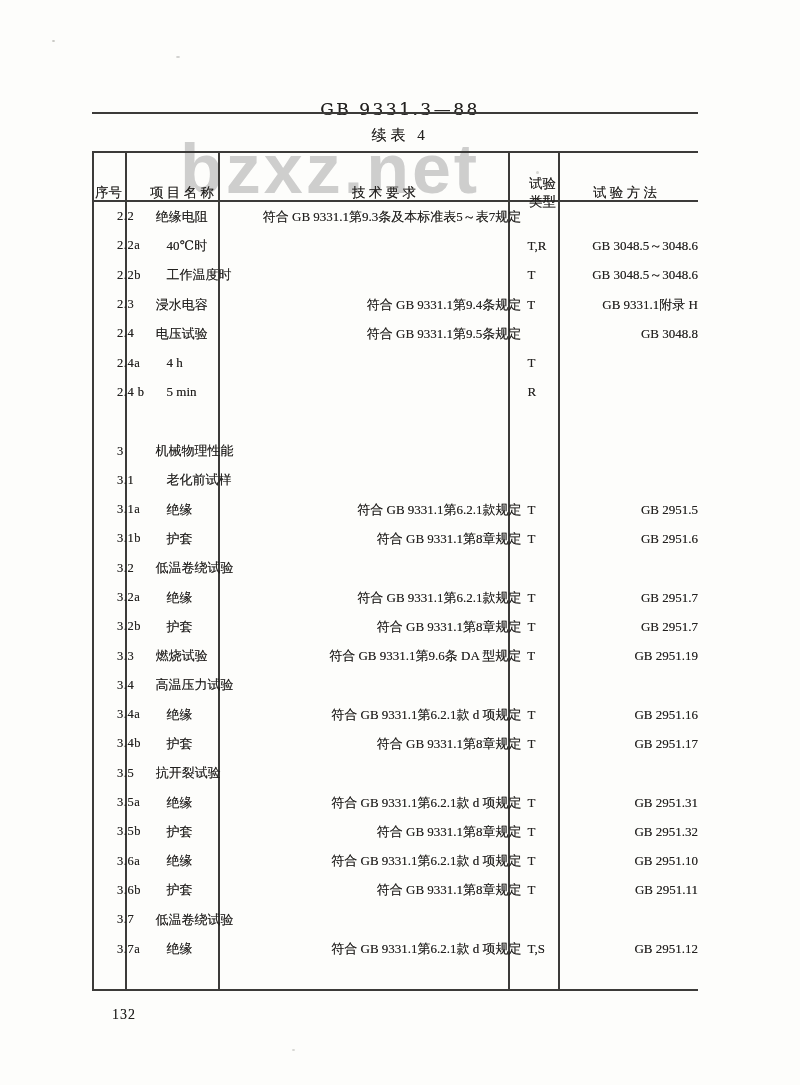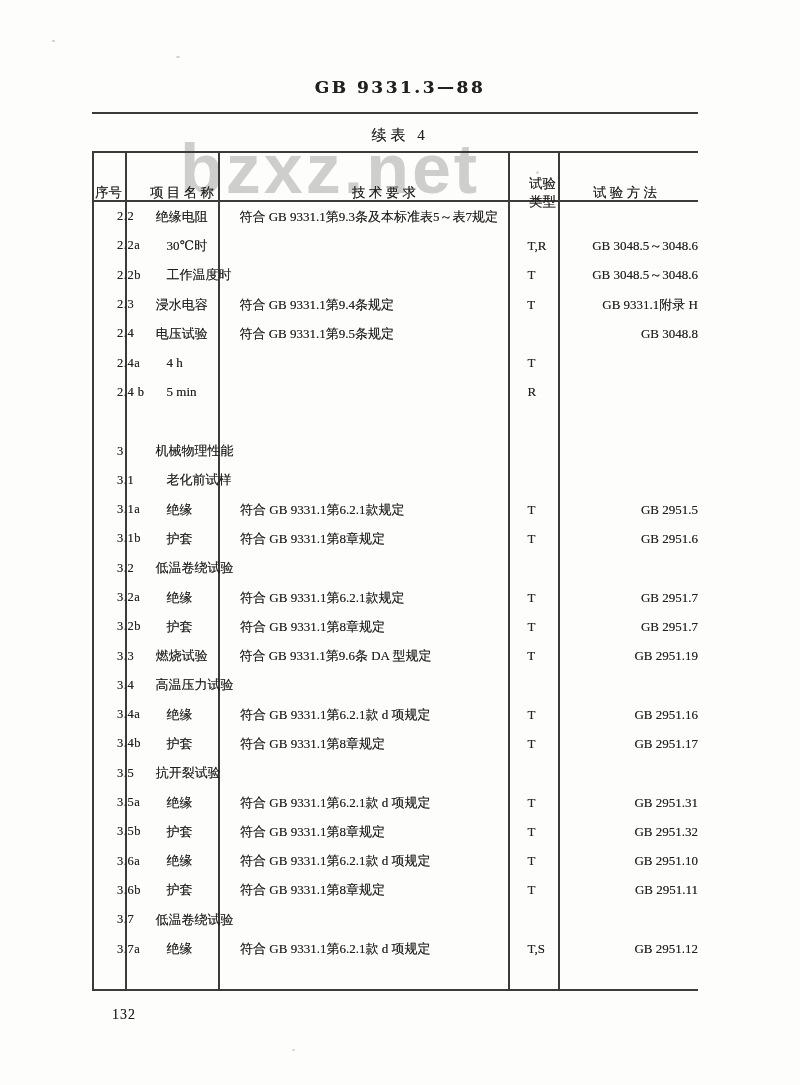--- a/index.html
+++ b/index.html
@@ -2,22 +2,22 @@
 <html style="--paper: #fdfdfb; --ink: #23211f; --line: #3c3b39; --watermark: #c6c6c6;"><head>
 <meta charset="utf-8">
 <style>
   html,body{margin:0;padding:0;background:#ffffff;}
   .page{
     position:relative;width:800px;height:1085px;background:var(--paper,#fdfdfb);
     overflow:hidden;font-family:"Liberation Serif","DejaVu Serif",serif;
     color:var(--ink,#222);
   }
   .doc-title{
-    position:absolute;top:77px;left:0;width:100%;text-align:center;
-    font-size:17px;font-weight:bold;letter-spacing:2.5px;
+    position:absolute;top:99px;left:0;width:100%;text-align:center;
+    font-size:17px;font-weight:normal;letter-spacing:2.5px;
     font-family:"DejaVu Serif","Liberation Serif",serif;
   }
   .title-rule{position:absolute;left:92px;top:112px;width:606px;height:2.4px;background:var(--line,#3c3b39);}
   .table-caption{
     position:absolute;top:126px;left:0;width:100%;text-align:center;
     font-size:15px;letter-spacing:4px;
   }
   .watermark{
     position:absolute;left:180px;top:134px;z-index:0;
     font-family:"Liberation Sans","DejaVu Sans",sans-serif;
@@ -33,21 +33,21 @@
   .v0{left:0;} .v1{left:33px;} .v2{left:126px;} .v3{left:416px;} .v4{left:466px;}
   .thead{position:absolute;top:2px;left:0;width:100%;height:47px;display:flex;align-items:center;margin-top:16px;}
   .th{box-sizing:border-box;text-align:center;font-size:13.5px;line-height:1.3;white-space:nowrap;}
   .w-no{width:33px;} .w-item{width:114px;} .w-req{width:290px;} .w-type{width:26px;text-align:center;} .w-method{width:140px;}
   .tbody{position:absolute;top:51px;left:0;width:100%;}
   .trow{display:flex;align-items:center;height:29.3px;font-size:13px;white-space:nowrap;margin-left:23px;}
   .trow .cell{box-sizing:border-box;overflow:visible;}
   .c-no{width:33px;padding-left:2px;font-size:12.5px;letter-spacing:.5px;}
   .c-item{width:93px;padding-left:10px;}
   .c-item.indent{padding-left:21px;}
-  .c-req{width:312px;padding-left:7px;}
+  .c-req{width:312px;padding-left:7px;text-align:right;}
   .c-type{width:50px;padding-left:6px;}
   .c-method{width:140px;padding-left:7px;text-align:right;}
   .page-number{position:absolute;left:112px;top:1007px;font-size:14px;letter-spacing:1px;}
   .speck{position:absolute;background:#9a9a96;border-radius:50%;}
   .sp1{left:52px;top:40px;width:3px;height:2px;opacity:.55;}
   .sp2{left:176px;top:56px;width:4px;height:2px;opacity:.45;}
   .sp3{left:536px;top:171px;width:3px;height:3px;opacity:.4;}
   .sp4{left:292px;top:1049px;width:3px;height:2px;opacity:.4;}
   .text-soft{text-shadow:0 0 .4px rgba(40,40,40,.55);}
 </style>
@@ -88,21 +88,21 @@
     <div class="tbody" id="table-body">
         <div class="trow">
     <div class="cell c-no text-soft">2.2</div>
     <div class="cell c-item text-soft">绝缘电阻</div>
     <div class="cell c-req text-soft">符合 GB 9331.1第9.3条及本标准表5～表7规定</div>
     <div class="cell c-type text-soft"></div>
     <div class="cell c-method text-soft"></div>
   </div>
         <div class="trow">
     <div class="cell c-no text-soft">2.2a</div>
-    <div class="cell c-item text-soft indent">30℃时</div>
+    <div class="cell c-item text-soft indent">40℃时</div>
     <div class="cell c-req text-soft"></div>
     <div class="cell c-type text-soft">T,R</div>
     <div class="cell c-method text-soft">GB 3048.5～3048.6</div>
   </div>
         <div class="trow">
     <div class="cell c-no text-soft">2.2b</div>
     <div class="cell c-item text-soft indent">工作温度时</div>
     <div class="cell c-req text-soft"></div>
     <div class="cell c-type text-soft">T</div>
     <div class="cell c-method text-soft">GB 3048.5～3048.6</div>

